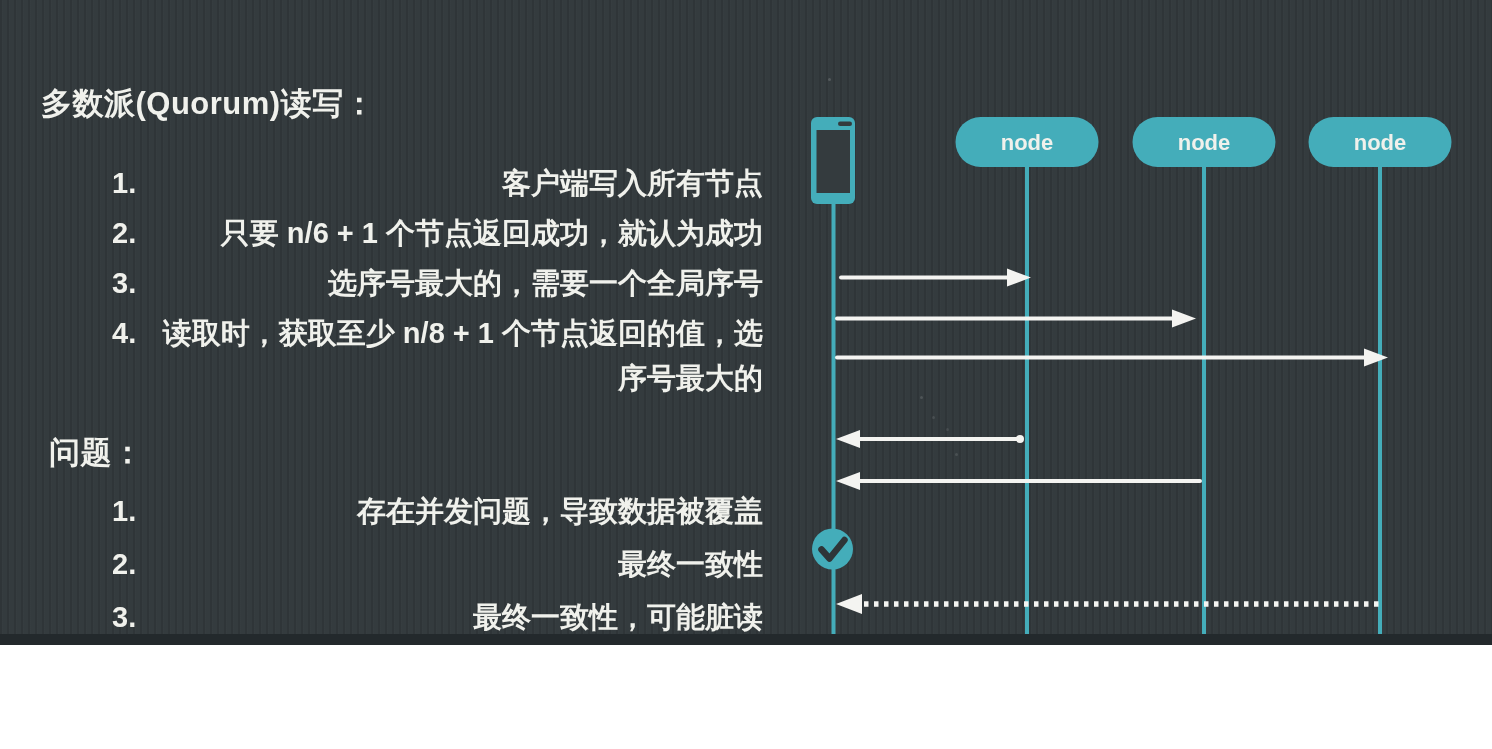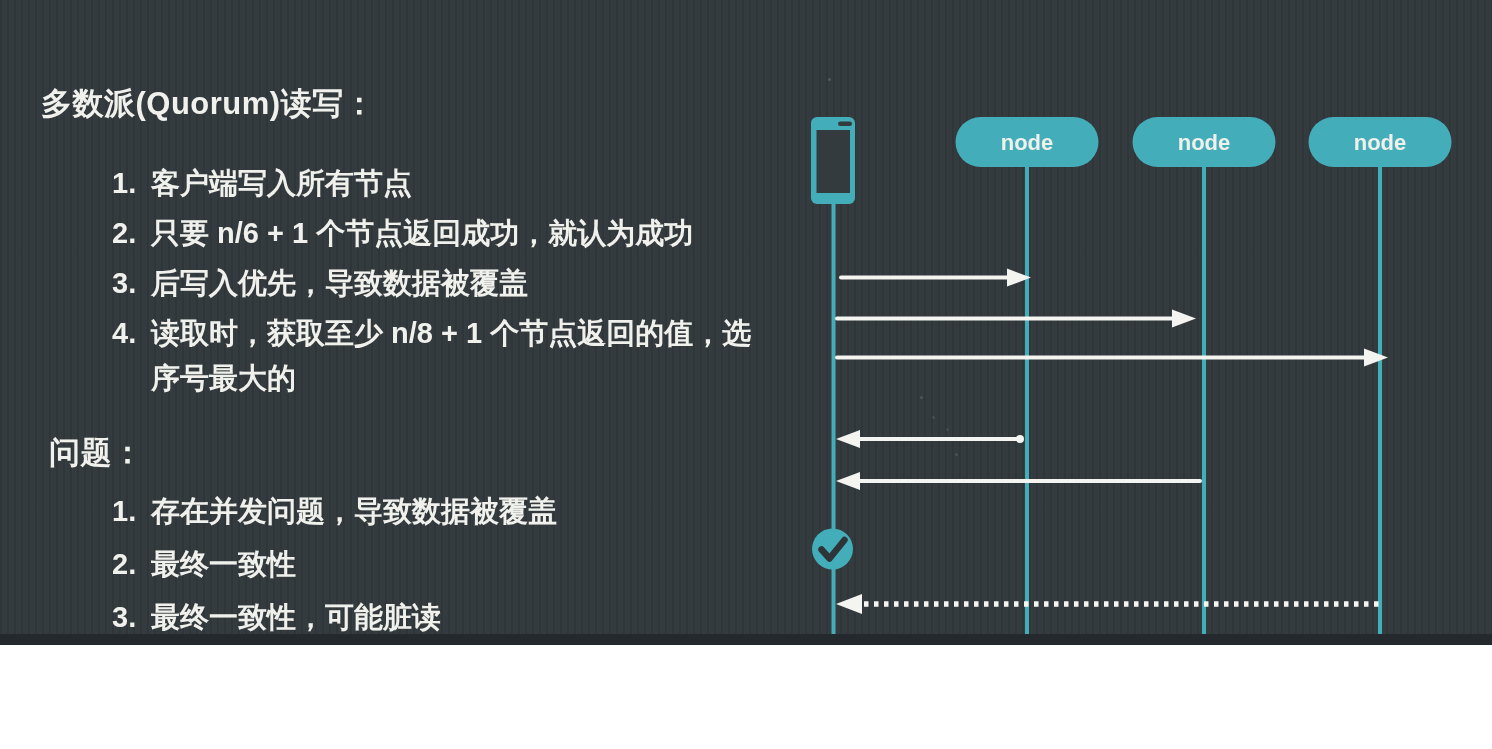--- a/index.html
+++ b/index.html
@@ -57,20 +57,21 @@
     margin-bottom: 5px;
   }
   ol.problems li { margin-bottom: 8px; }
   ol.points .num {
     flex: none;
     width: 39px;
   }
   ol.points .li-text {
     flex: 1;
     max-width: 612px;
+    text-align: right;
   }
   .problems-title {
     margin: 32px 0 0 8px;
     font-size: 31px;
     line-height: 40px;
     font-weight: 700;
     letter-spacing: 0.5px;
   }
   ol.problems { margin-top: 16px; }
   
@@ -140,21 +141,21 @@
       <li>
         <span class="num">1.</span>
         <span class="li-text">客户端写入所有节点</span>
       </li>
       <li>
         <span class="num">2.</span>
         <span class="li-text">只要 n/6 + 1 个节点返回成功，就认为成功</span>
       </li>
       <li>
         <span class="num">3.</span>
-        <span class="li-text">后写入优先，导致数据被覆盖</span>
+        <span class="li-text">选序号最大的，需要一个全局序号</span>
       </li>
       <li>
         <span class="num">4.</span>
         <span class="li-text">读取时，获取至少 n/8 + 1 个节点返回的值，选序号最大的</span>
       </li>
     </ol>
 
     <h2 class="problems-title">问题：</h2>
 
     <ol class="points problems">

